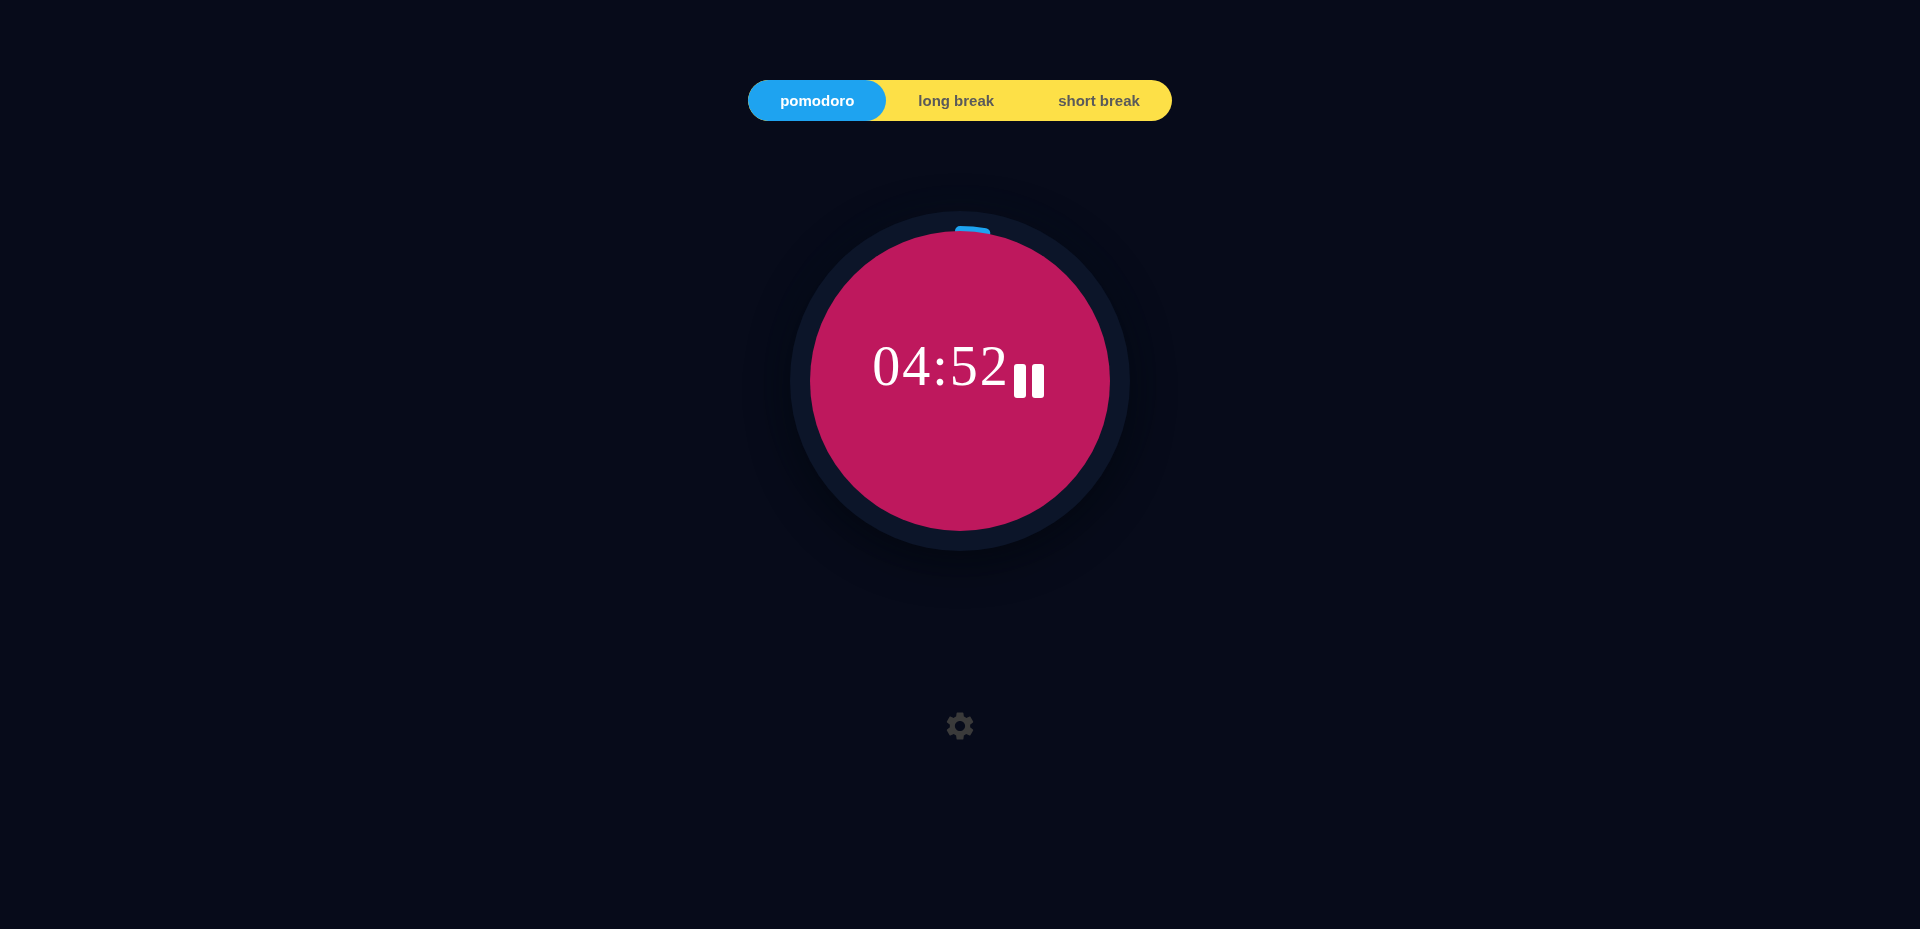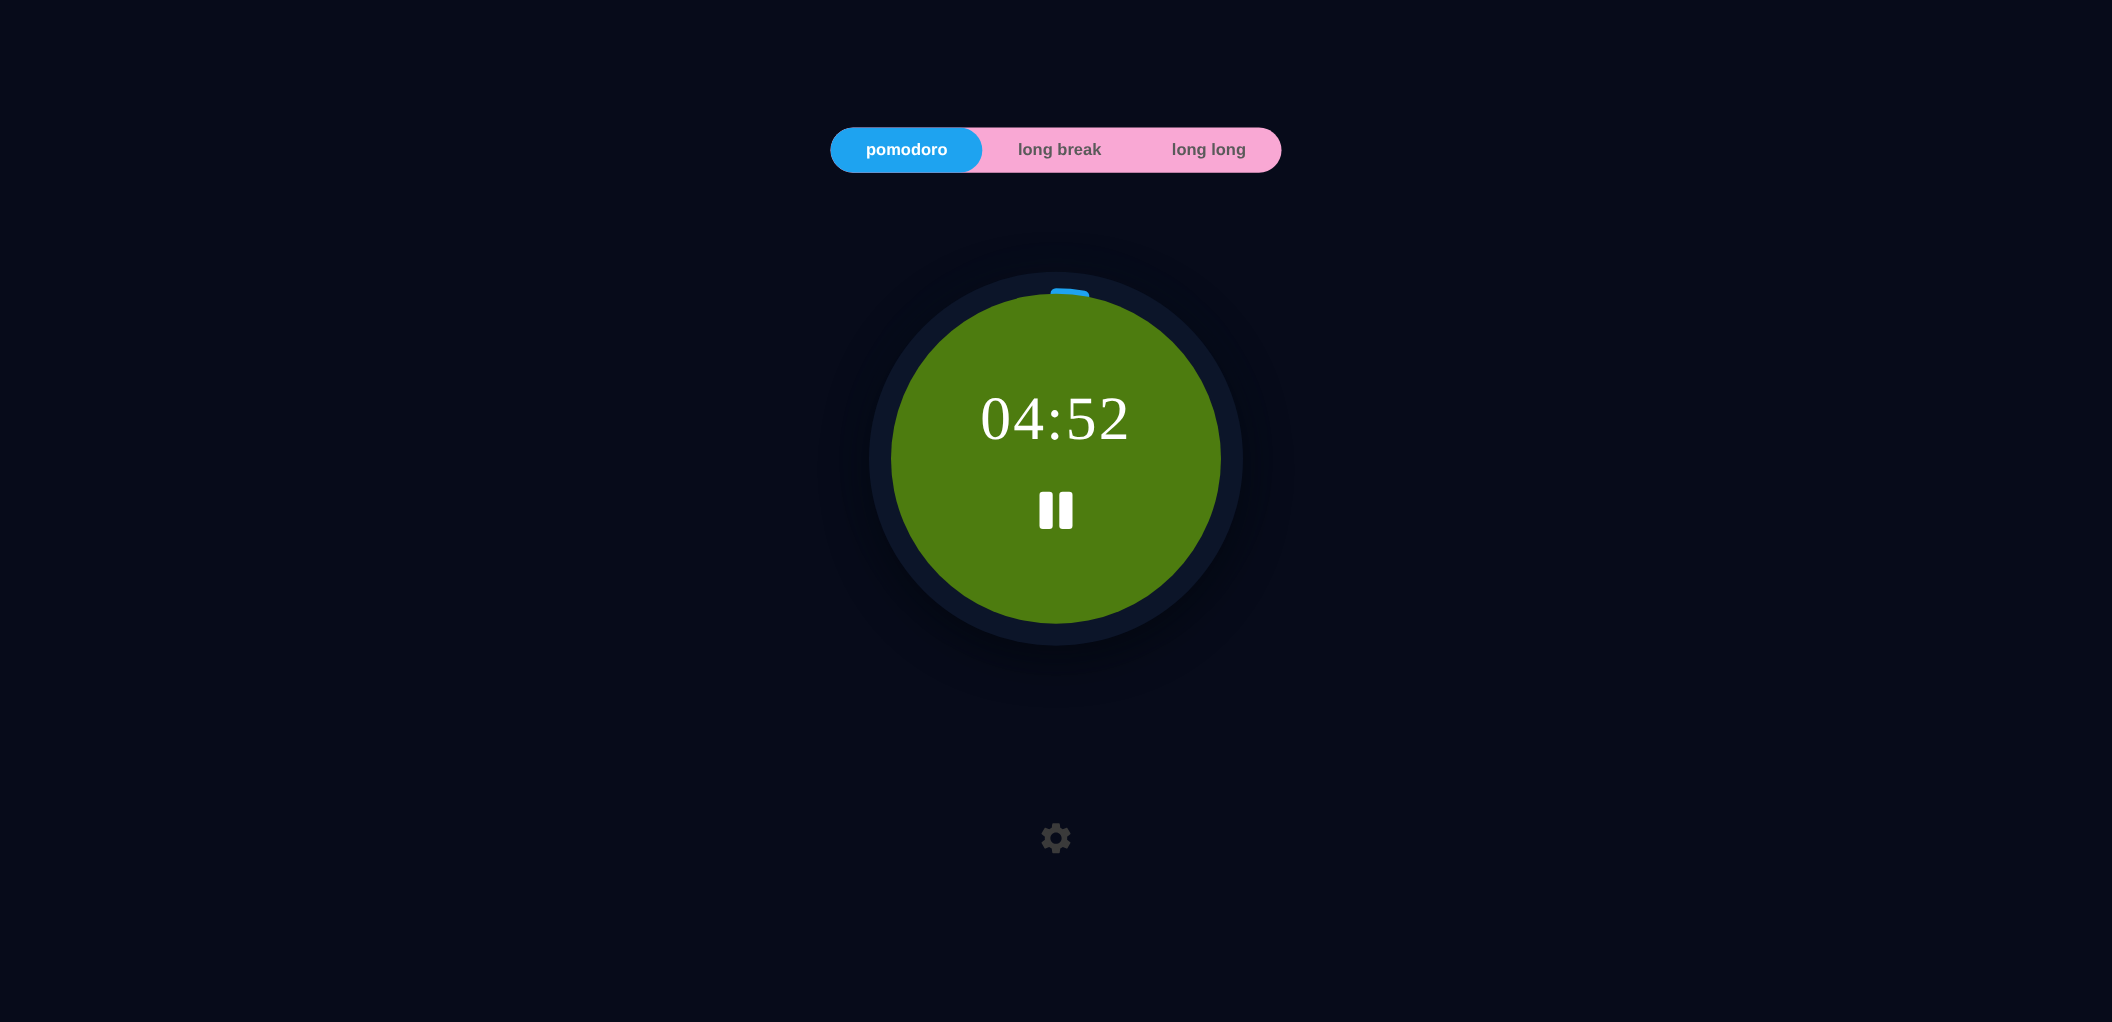--- a/index.html
+++ b/index.html
@@ -13,25 +13,24 @@
       min-height: 100vh;
       font-family: -apple-system, BlinkMacSystemFont, "Segoe UI", Roboto, sans-serif;
       display: flex;
       flex-direction: column;
       align-items: center;
       padding-top: 80px;
     }
 
     .tabs {
       display: flex;
-      background-color: #f9a8d4;
+      background-color: #fde047;
       border-radius: 30px;
       padding: 0;
       overflow: hidden;
-      margin-top: 36px;
     }
 
     .tab {
       padding: 12px 32px;
       border: none;
       background: transparent;
       color: #5a5a5a;
       font-size: 15px;
       font-weight: 700;
       cursor: pointer;
@@ -70,23 +69,23 @@
       border-radius: 50%;
       background-color: #0c1529;
       box-shadow: 0 10px 40px rgba(0,0,0,0.5);
     }
 
     .timer-inner {
       position: absolute;
       width: 300px;
       height: 300px;
       border-radius: 50%;
-      background-color: #4d7c0f;
+      background-color: #be185d;
       display: flex;
-      flex-direction: column;
+      flex-direction: row;
       align-items: center;
       justify-content: center;
     }
 
     .progress-svg {
       position: absolute;
       width: 320px;
       height: 320px;
       transform: rotate(-90deg);
     }
@@ -135,21 +134,21 @@
       width: 34px;
       height: 34px;
     }
   </style>
 </head>
 <body>
 
 <div class="tabs">
   <button class="tab active">pomodoro</button>
   <button class="tab">long break</button>
-  <button class="tab">long long</button>
+  <button class="tab">short break</button>
 </div>
 
 <div class="timer-container">
   <div class="timer-glow"></div>
   <div class="timer-ring-bg"></div>
   <svg class="progress-svg" viewBox="0 0 320 320">
     <circle class="progress-circle" cx="160" cy="160" r="150" id="progress-arc" stroke-dasharray="942.4777960769379" stroke-dashoffset="917.0308955828606"></circle>
   </svg>
   <div class="timer-inner">
     <div class="timer-display">04:52</div>

